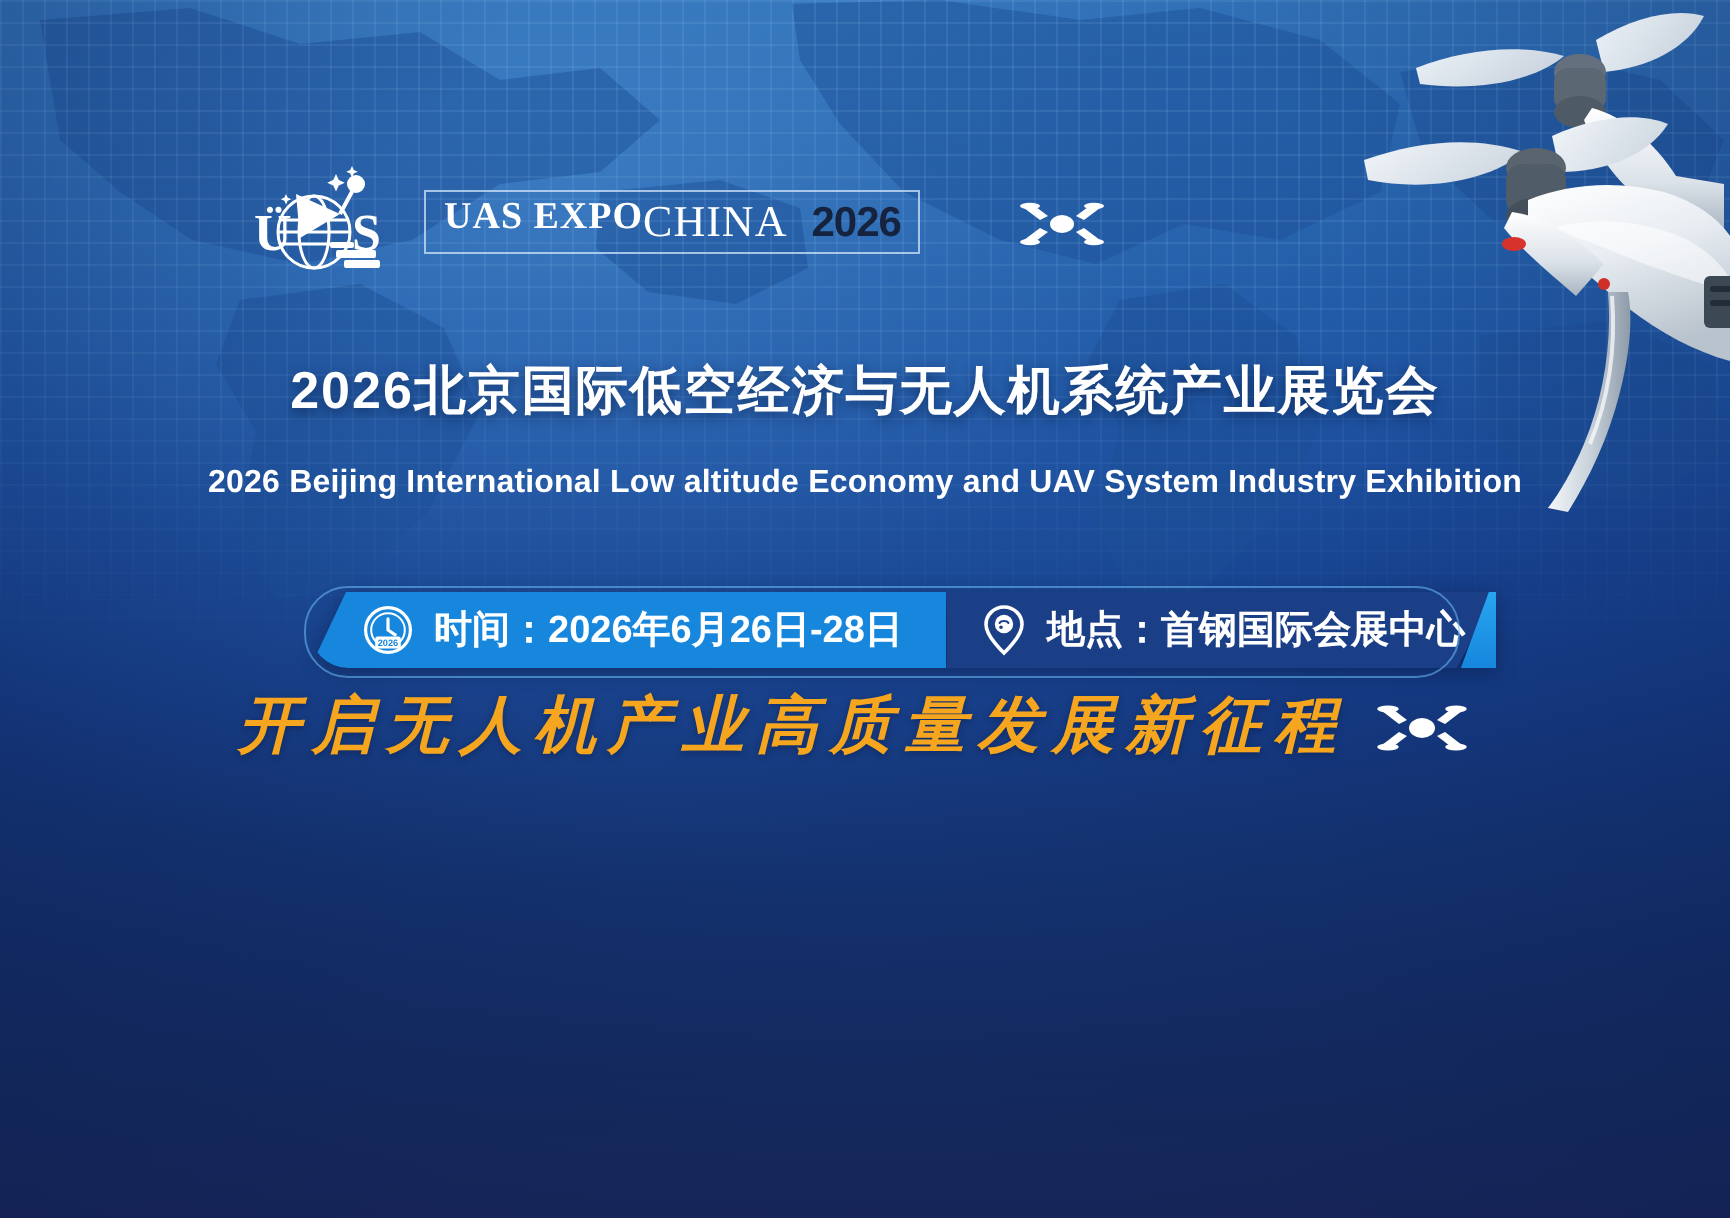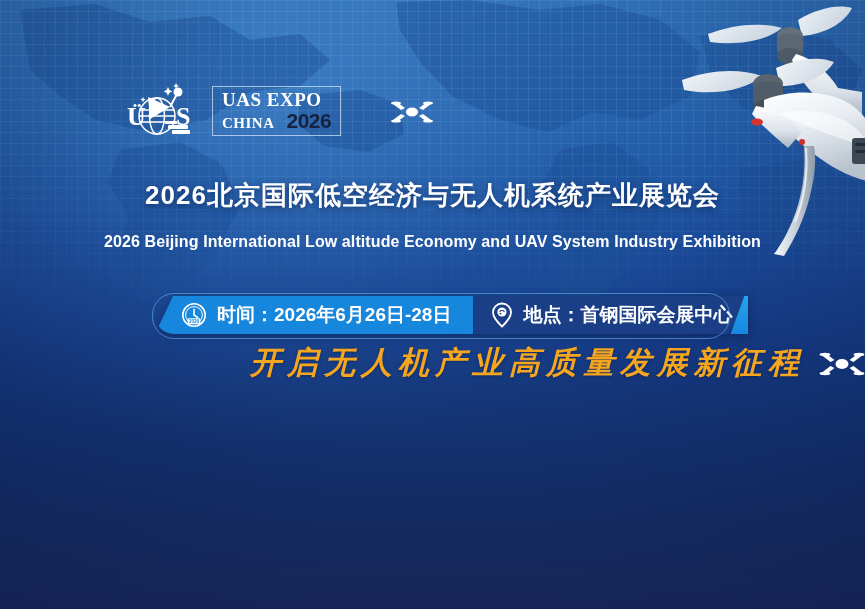--- a/index.html
+++ b/index.html
@@ -71,41 +71,41 @@
     height: 62px;
     display: flex;
     align-items: center;
     gap: 14px;
   }
   .logo-emblem { width: 74px; height: 60px; display:block; }
   .expo-box {
     border: 1px solid rgba(210,228,248,0.75);
     padding: 3px 9px 4px 9px;
     display: flex;
-    flex-direction: column;
+    flex-direction: row;
     justify-content: center;
     line-height: 1.0;
   }
   .expo-l1 {
     font-family: "Liberation Serif", serif;
     font-size: 19px;
     font-weight: 700;
     color: #ffffff;
     letter-spacing: 0.5px;
   }
   .expo-l2 {
     display: flex;
     align-items: baseline;
     gap: 12px;
     margin-top: 1px;
   }
   .expo-china {
     font-family: "Liberation Serif", serif;
-    font-size: 15px;
-    font-weight: 700;
+    font-size: 22px;
+    font-weight: 400;
     color: #ffffff;
     letter-spacing: 0.5px;
   }
   .expo-year {
     font-family: "Liberation Sans", sans-serif;
     font-size: 21px;
     font-weight: 700;
     color: #16233f;
     letter-spacing: -0.5px;
   }
@@ -197,25 +197,25 @@
     height: 44px;
     border: 1.5px solid rgba(110,190,250,0.55);
     border-radius: 22px;
     pointer-events: none;
   }
   .ico-clock, .ico-pin { display:block; flex: 0 0 auto; }
 
   
   .slogan-row {
     position: absolute;
-    left: 0; right: 0;
+    left: 0; right: 12px;
     top: 342px;
     display: flex;
     align-items: center;
-    justify-content: flex-end;
+    justify-content: center;
     gap: 14px;
   }
   .slogan-text {
     font-family: "Liberation Serif", serif;
     font-style: italic;
     font-size: 31px;
     font-weight: 700;
     color: #f5a61e;
     letter-spacing: 6px;
     white-space: nowrap;

